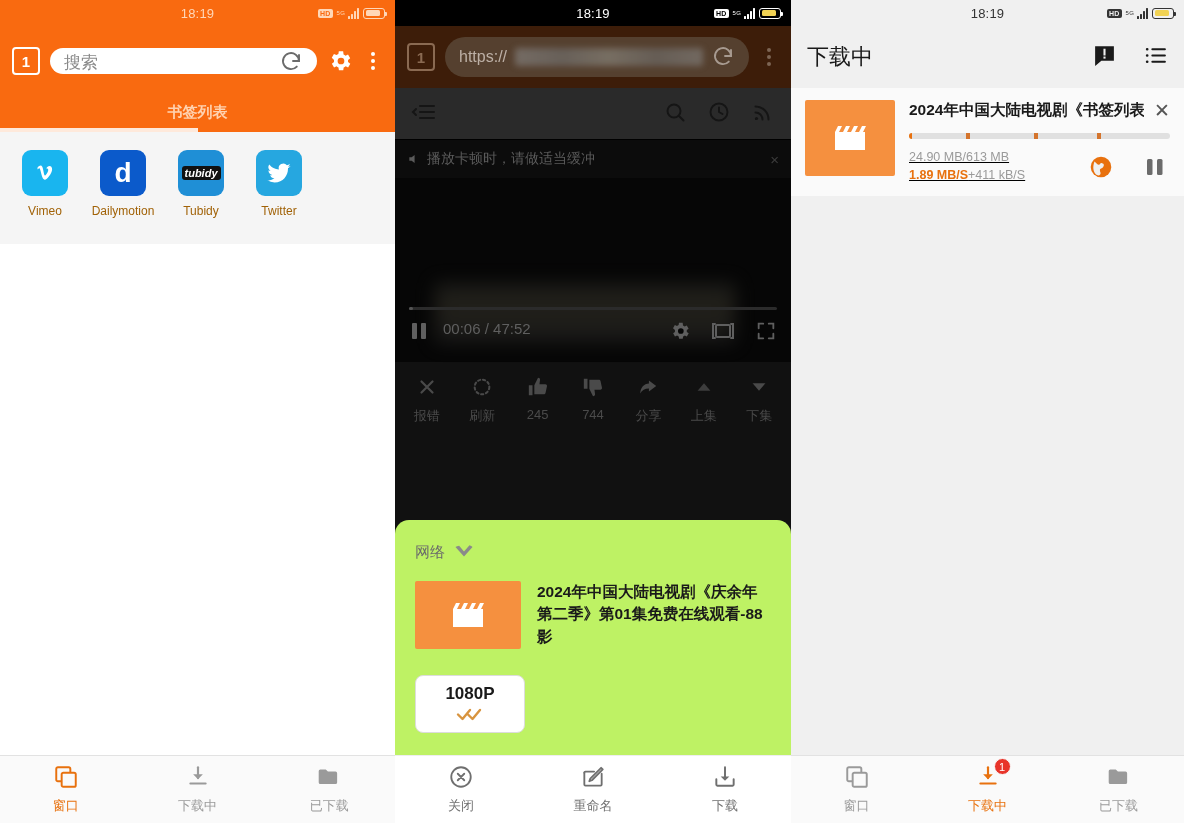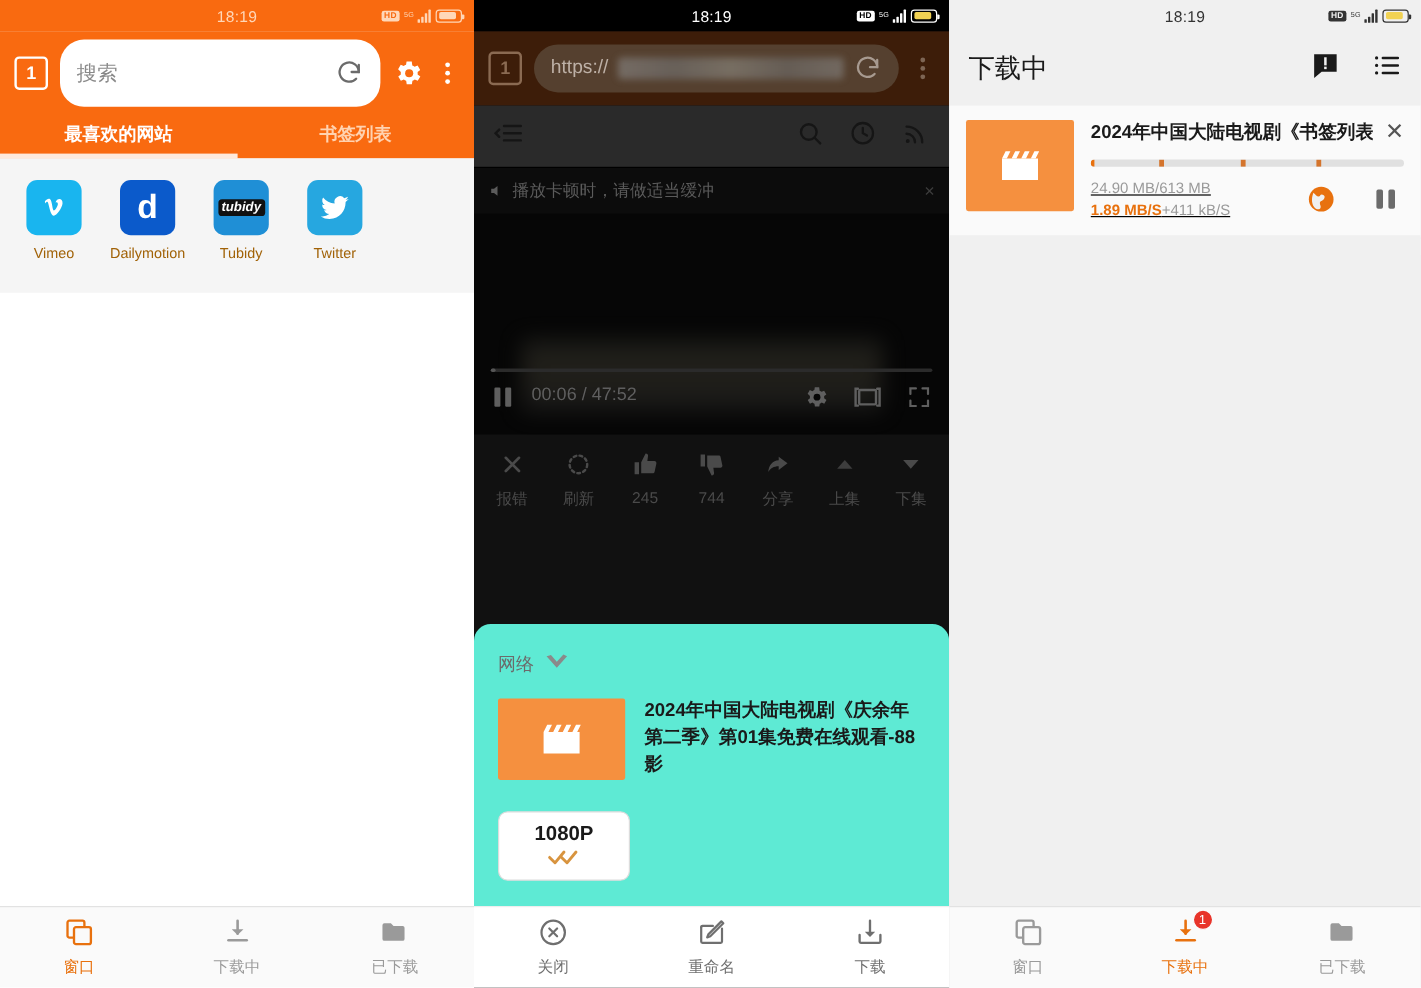--- a/index.html
+++ b/index.html
@@ -79,22 +79,22 @@
 
   
   .l-header { background:#f96a10; padding: 4px 0 0 0; }
   .l-urlrow { display:flex; align-items:center; height:62px; padding:0 12px; gap:10px; }
   .tabcount {
     width:28px; height:28px; border:2.5px solid #ffffff; border-radius:4px;
     color:#ffffff; font-size:15px; font-weight:bold;
     display:flex; align-items:center; justify-content:center; flex:none;
   }
   .searchbox {
-    flex:1; height:56px; background:#ffffff; border-radius:20px;
-    display:flex; align-items:center; padding:0 14px; gap:8px;
+    flex:1; height:26px; background:#ffffff; border-radius:20px;
+    display:flex; align-items:flex-end; padding:0 14px; gap:8px;
   }
   .searchbox .sb-text { flex:1; color:#8a8a8a; font-size:17px; }
   .icon-btn { flex:none; display:flex; align-items:center; justify-content:center; }
   .l-gear { width:26px; height:26px; flex:none; }
   .l-dots { width:20px; height:26px; flex:none; display:flex; flex-direction:column;
             align-items:center; justify-content:center; gap:3px; }
   .l-dots i { width:4px; height:4px; border-radius:50%; background:#ffffff; display:block; }
 
   .l-tabs { display:flex; height:40px; position:relative; }
   .l-tab { flex:1; display:flex; align-items:center; justify-content:center;
@@ -174,21 +174,21 @@
   .m-time { color:#5f5f5f; font-size:15px; }
   .m-ctrl-right { margin-left:auto; display:flex; align-items:center; gap:20px; }
 
   .m-actions { display:flex; background:#111111; padding:14px 4px 20px; }
   .m-act { flex:1; display:flex; flex-direction:column; align-items:center; gap:9px; }
   .m-act-label { font-size:13px; color:#4a4a4a; }
 
   
   .m-sheet {
     position:absolute; left:0; right:0; bottom:68px; top:520px;
-    background:#5eead4; border-radius:14px 14px 0 0; padding:22px 20px 0;
+    background:#bef264; border-radius:14px 14px 0 0; padding:22px 20px 0;
   }
   .m-sheet-head { display:flex; align-items:center; gap:8px; margin-bottom:18px; }
   .m-sheet-head span { font-size:15px; color:#6b6b6b; }
   .m-item { display:flex; gap:16px; margin-bottom:26px; }
   .m-thumb { width:106px; height:68px; background:#f5903f; border-radius:2px; flex:none;
              display:flex; align-items:center; justify-content:center; }
   .m-title { font-size:15.5px; font-weight:bold; color:#1a1a1a; line-height:1.45; }
   .m-quality {
     width:110px; height:58px; border:1px solid #dcdcdc; border-radius:8px;
     display:flex; flex-direction:column; align-items:center; justify-content:center; gap:3px;
@@ -272,21 +272,20 @@
           </svg>
         </span>
         <span class="l-dots">
             <i></i>
             <i></i>
             <i></i>
           </span>
       </div>
 
       <div class="l-tabs">
-        <div class="l-tab active">最喜欢的网站</div>
         <div class="l-tab">书签列表</div>
       </div>
     </div>
 
     <div class="shortcut-card">
       <div class="shortcuts">
         <div class="shortcut">
           <div class="sc-tile sc-vimeo">
             <svg width="28" height="28" viewBox="0 0 24 24" fill="#ffffff">
               <path d="M5.5 7.5c1.2-1.4 2.6-2.3 3.6-1.6.9.6 1.2 2.4 1.6 4.6.4 2.3.7 3.6 1.3 3.6.6 0 1.6-1.5 2.4-3.2.8-1.7.3-3.2-1.3-2.6 1-3.2 5.1-3.3 5 .6-.1 3.2-4.4 8.9-6.2 8.9-1.7 0-2.6-3.2-3.3-6-.6-2.5-.9-3.9-1.5-3.9-.3 0-.9.5-1.4 1.1z"></path>

